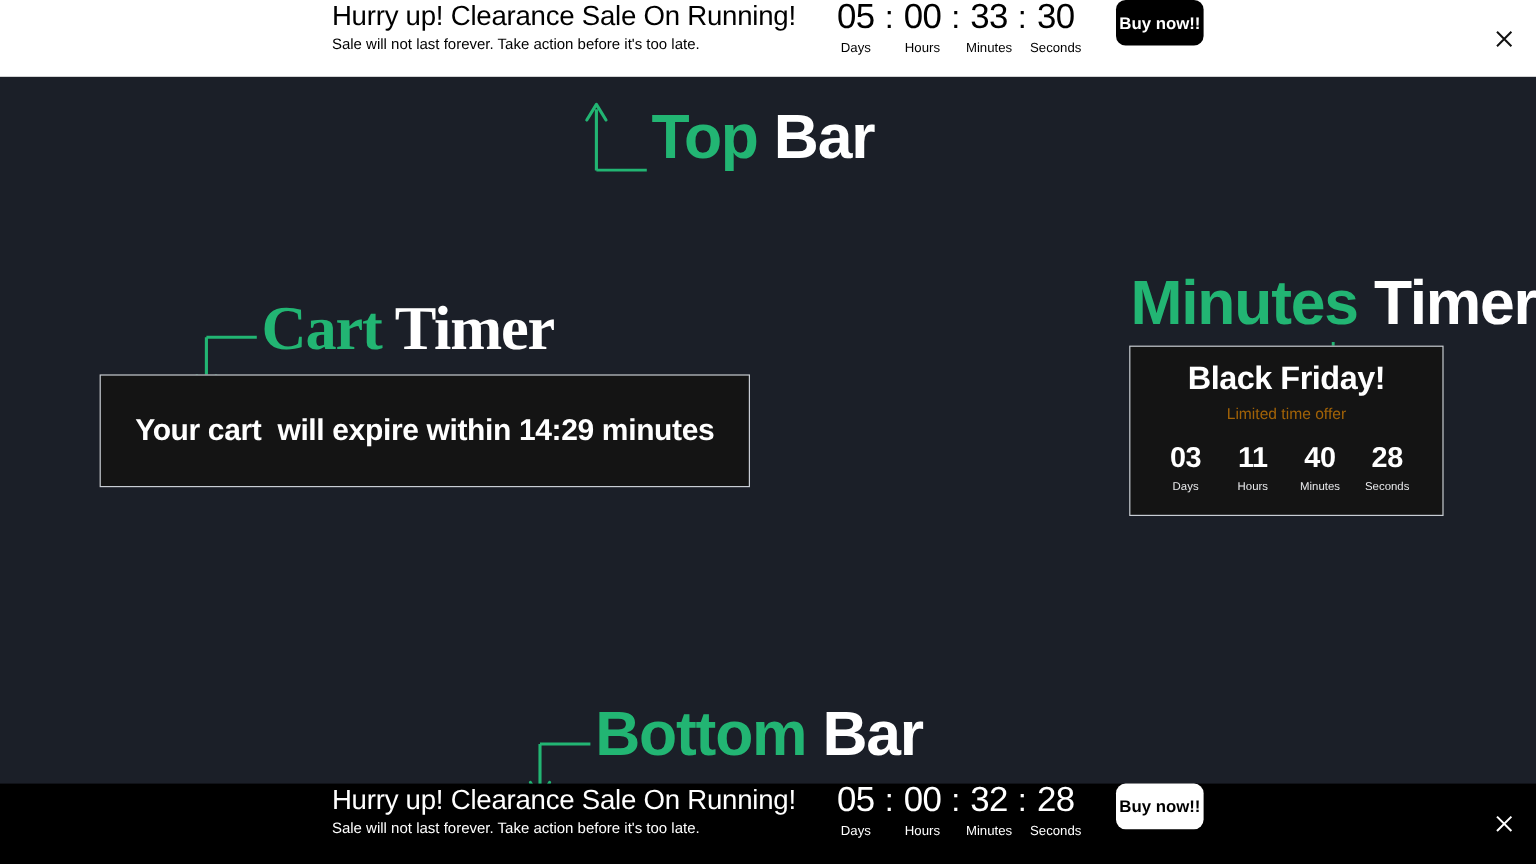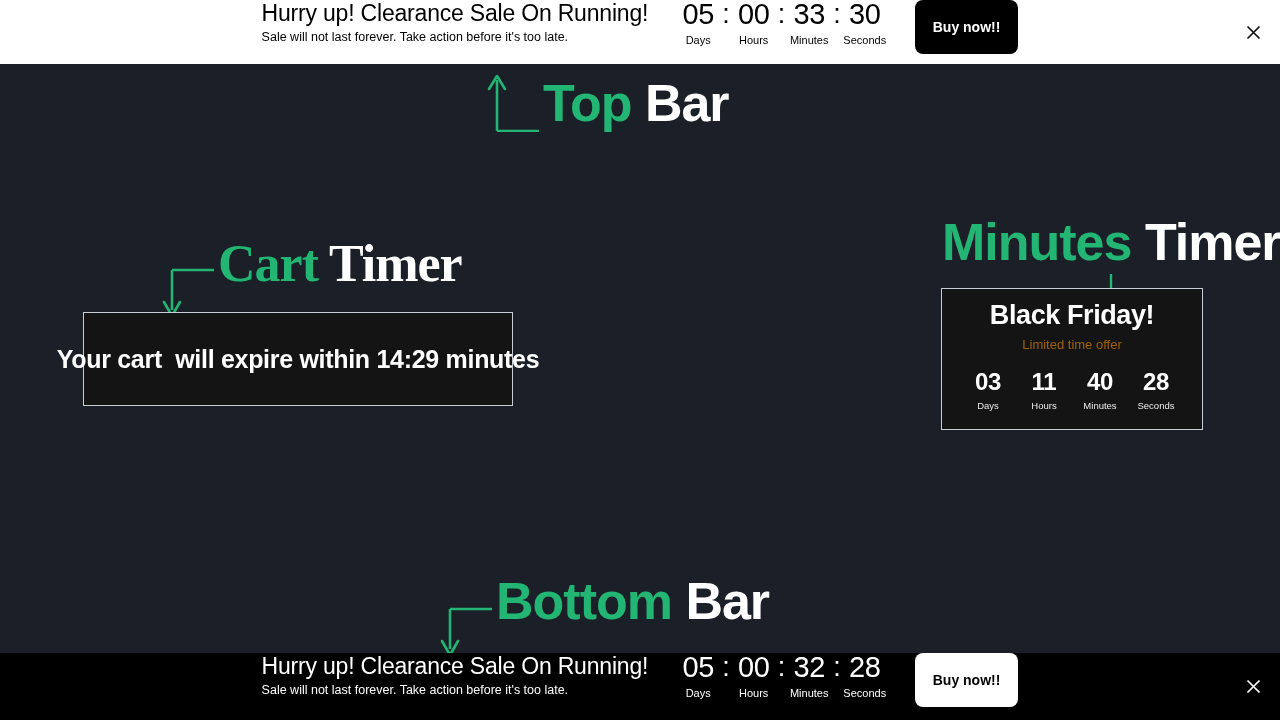--- a/index.html
+++ b/index.html
@@ -92,22 +92,22 @@
     font-weight: 400;
     line-height: 1;
     padding-top: 1px;
     margin: 0 -2px;
   }
 
   
   .buy-btn {
     border: none;
     border-radius: 8px;
-    padding: 0 18px;
-    height: 54px;
+    padding: 0 3px;
+    height: 38px;
     font-family: "Liberation Sans", sans-serif;
     font-size: 14px;
     font-weight: 700;
     cursor: pointer;
     white-space: nowrap;
   }
   .bar-top .buy-btn { background: #000000; color: #ffffff; }
   .bar-bottom .buy-btn { background: #ffffff; color: #000000; }
 
   
@@ -130,20 +130,21 @@
   }
   .bar-top .close-btn { color: #111111; }
   .bar-bottom .close-btn { color: #ffffff; }
 
   
   .annot {
     position: absolute;
     display: flex;
     align-items: center;
     white-space: nowrap;
+    margin-top: 11px;
   }
 
   .annot-title {
     font-size: 52px;
     font-weight: 700;
     letter-spacing: -1px;
     line-height: 1;
   }
   .annot-title .accent { color: #22b573; }
   .annot-title .plain  { color: #ffffff; }
@@ -153,21 +154,21 @@
   #annot-top      { left: 485px; top: 70px; }
   #annot-cart     { left: 160px; top: 238px; flex-direction: column; align-items: flex-start; font-family: Liberation Serif, serif; }
   #annot-product  { left: 942px; top: 216px; flex-direction: column; align-items: center; }
   #annot-bottom   { left: 438px; top: 575px; flex-direction: column; align-items: flex-start; }
 
   
   .cart-widget {
     position: absolute;
     left: 83px;
     top: 312px;
-    width: 430px;
+    width: 542px;
     height: 94px;
     background: #141414;
     border: 1px solid #c8cdd4;
     display: flex;
     align-items: center;
     justify-content: center;
   }
 
   .cart-msg {
     color: #ffffff;

